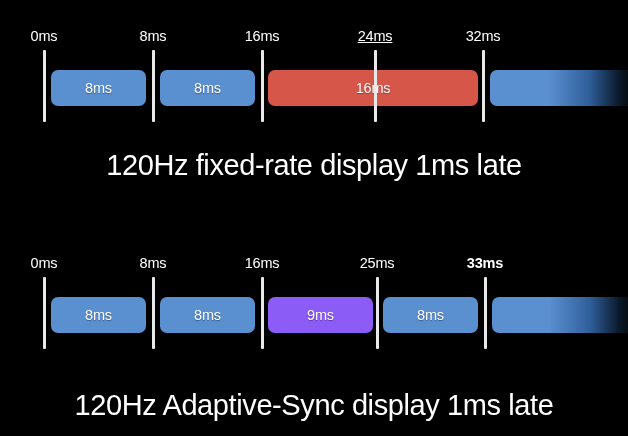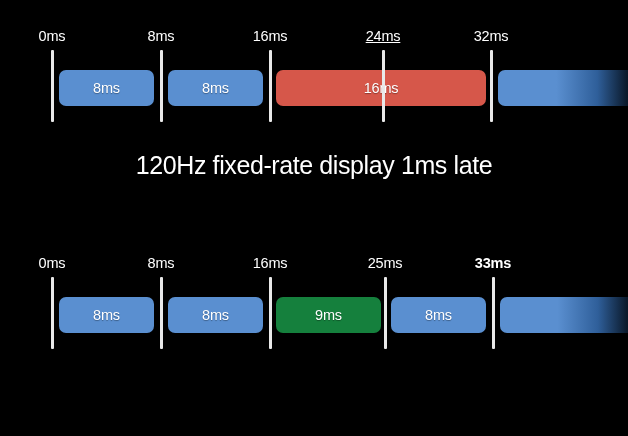--- a/index.html
+++ b/index.html
@@ -19,21 +19,21 @@
 
   .stage {
     position: absolute;
     inset: 0;
     background: #000000;
   }
 
   
   .timeline {
     position: absolute;
-    left: 16px;
+    left: 8px;
     width: 560px;
   }
   .timeline-1 { top: 28px;  height: 100px; }
   .timeline-2 { top: 255px; height: 100px; }
 
   
   .tick {
     position: absolute;
     top: 22px;
     width: 3px;
@@ -69,39 +69,39 @@
   .bar .bar-label {
     color: #ffffff;
     font-size: 14.5px;
     line-height: 16px;
     letter-spacing: -0.2px;
     white-space: nowrap;
     text-shadow: 0 1px 1px rgba(0,0,0,.35);
   }
   .bar-blue  { background: #5a8fd0; }
   .bar-red   { background: #d6574a; }
-  .bar-green { background: #15803d; }
+  .bar-green { background: #8b5cf6; }
   .bar-fade {
     background: linear-gradient(to right,
                 #5a8fd0 0%,
                 #5a8fd0 40%,
                 #2f5f9a 68%,
                 #0b1a2c 88%,
                 #000000 100%);
     border-radius: 7px 0 0 7px;
   }
 
   
   .caption {
     position: absolute;
     left: 0;
     width: 628px;
     text-align: center;
     color: #ffffff;
-    font-size: 25px;
+    font-size: 29px;
     line-height: 30px;
     letter-spacing: -0.4px;
     white-space: nowrap;
   }
   .caption-1 { top: 150px; }
   .caption-2 { top: 390px; }
 </style>
 </head>
 <body>
 
@@ -161,14 +161,15 @@
       <span class="bar-label">9ms</span>
     </div>
     <div class="bar bar-blue" style="left:375px;width:95px;">
       <span class="bar-label">8ms</span>
     </div>
     <div class="bar bar-fade" style="left:484px;width:144px;">
       <span class="bar-label"></span>
     </div>
   </div>
 
+  <div class="caption caption-2">120Hz Adaptive-Sync display 1ms late</div>
 
 </div>
 
 </body></html>

